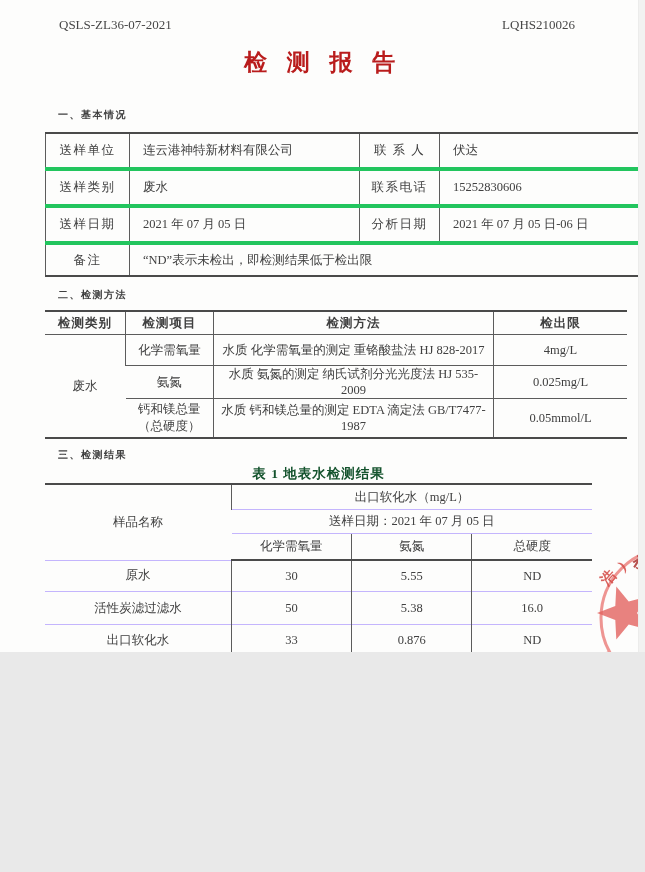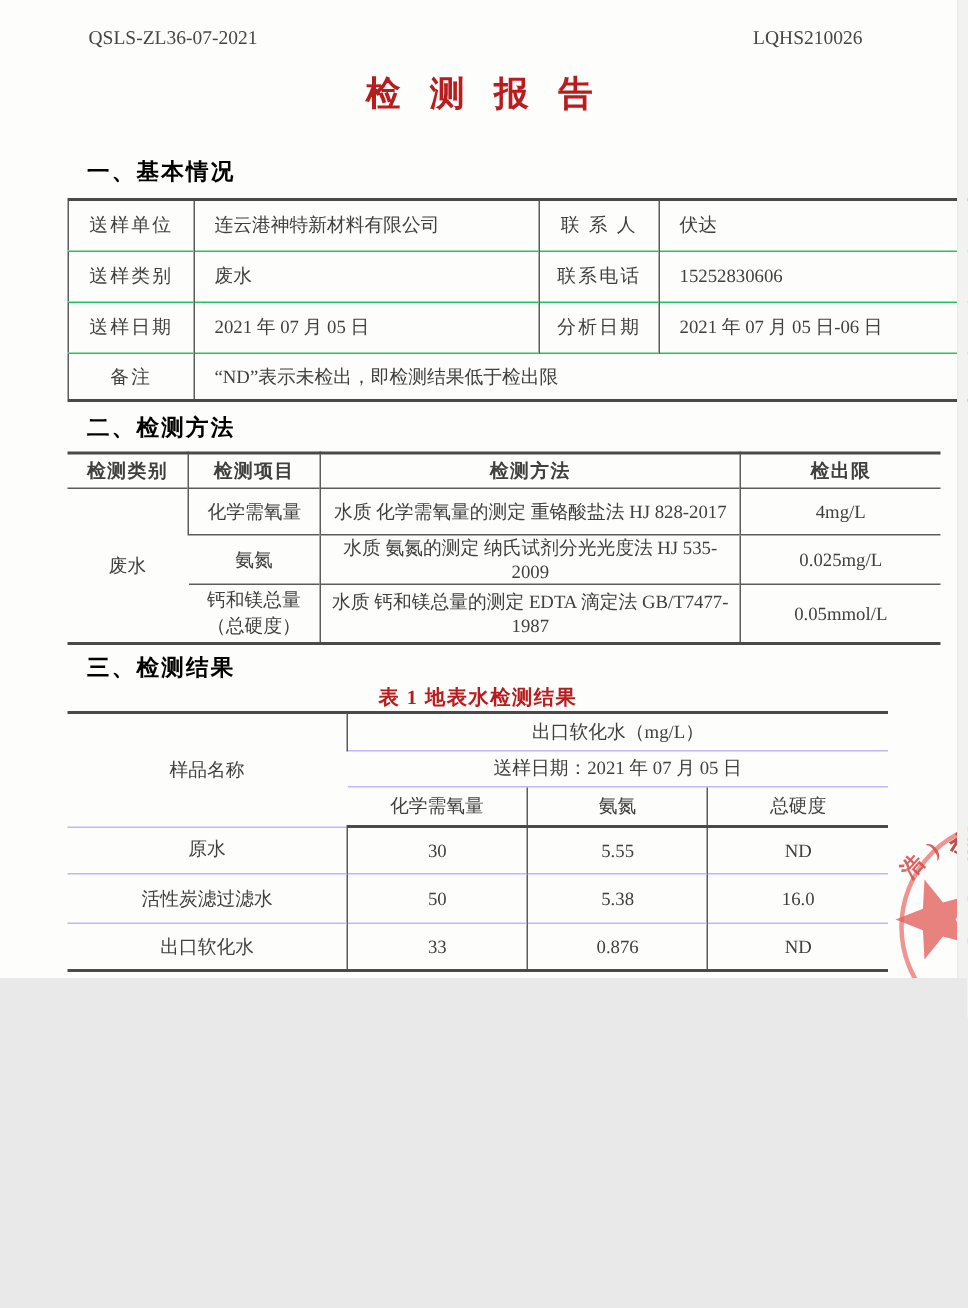--- a/index.html
+++ b/index.html
@@ -19,36 +19,36 @@
   }
   .report-title {
     margin-top:14px;
     text-align:center;
     font-size:23px; font-weight:bold;
     letter-spacing:6px; word-spacing:2px;
     color:#b91c1c;
   }
   .section-heading {
     margin:0 0 0 58px;
-    font-size:15px; font-weight:bold;
-    letter-spacing:1.5px; color:#000000;
+    font-size:10px; font-weight:bold;
+    letter-spacing:1.5px; color:#404040;
     height:20px; line-height:20px;
   }
   .h-basic   { margin-top:27px; }
   .h-methods { margin-top:8px; }
   .h-results { margin-top:6px; }
 
   table { border-collapse:collapse; table-layout:fixed; margin-left:45px; width:547px;
           font-size:12.5px; color:#404040; }
   td { padding:0 4px; text-align:center; vertical-align:middle; overflow:hidden; }
 
   
   .t1 { margin-top:7px; border-top:2.5px solid #4a4a4a; border-bottom:2.5px solid #4a4a4a;
         border-left:1px solid #5c5c5c; }
-  .t1 td { border-top:1px solid #22c55e; border-left:1px solid #5c5c5c; height:33px; }
+  .t1 td { border-top:4px solid #22c55e; border-left:1px solid #5c5c5c; height:33px; }
   .t1 tr:first-child td { border-top:none; }
   .t1 td:first-child { border-left:none; }
   .t1 .lab { letter-spacing:1.5px; }
   .t1 .val { text-align:left; padding-left:13px; }
   .t1 .c1 { width:75px; } .t1 .c2 { width:212px; } .t1 .c3 { width:71px; } .t1 .c4 { width:189px; }
   .t1 tr:last-child td { height:30px; }
 
   
   .t2 { margin-top:5px; border-top:2.5px solid #4a4a4a; border-bottom:2.5px solid #4a4a4a; }
   .t2 td { border-top:1px solid #5c5c5c; border-left:1px solid #5c5c5c; }
@@ -66,21 +66,21 @@
   .t3 tr:first-child td { border-top:none; }
   .t3 .c1 { width:178px; } .t3 .c2 { width:123px; } .t3 .c3 { width:123px; } .t3 .c4 { width:123px; }
   .t3 .hr1 td { height:24px; }
   .t3 .hr2 td { height:23px; }
   .t3 .params td { height:25px; border-bottom:2px solid #4a4a4a; }
   .t3 .dr td { height:30px; }
   .t3 .dr2 td { height:32px; }
 
   .results-caption {
     margin-left:45px; width:547px; text-align:center;
-    font-size:13.5px; font-weight:bold; color:#b91c1c;
+    font-size:13.5px; font-weight:bold; color:#14532d;
     margin-top:0; height:17px; line-height:17px; letter-spacing:1px;
   }
 
   .page-footer {
     position:absolute; left:0; top:804px; width:645px;
     text-align:left; font-size:11.5px; color:#565656; letter-spacing:4px;
   }
 
   
   .scan-edge-right { position:absolute; top:0; left:638px; width:7px; height:872px;

